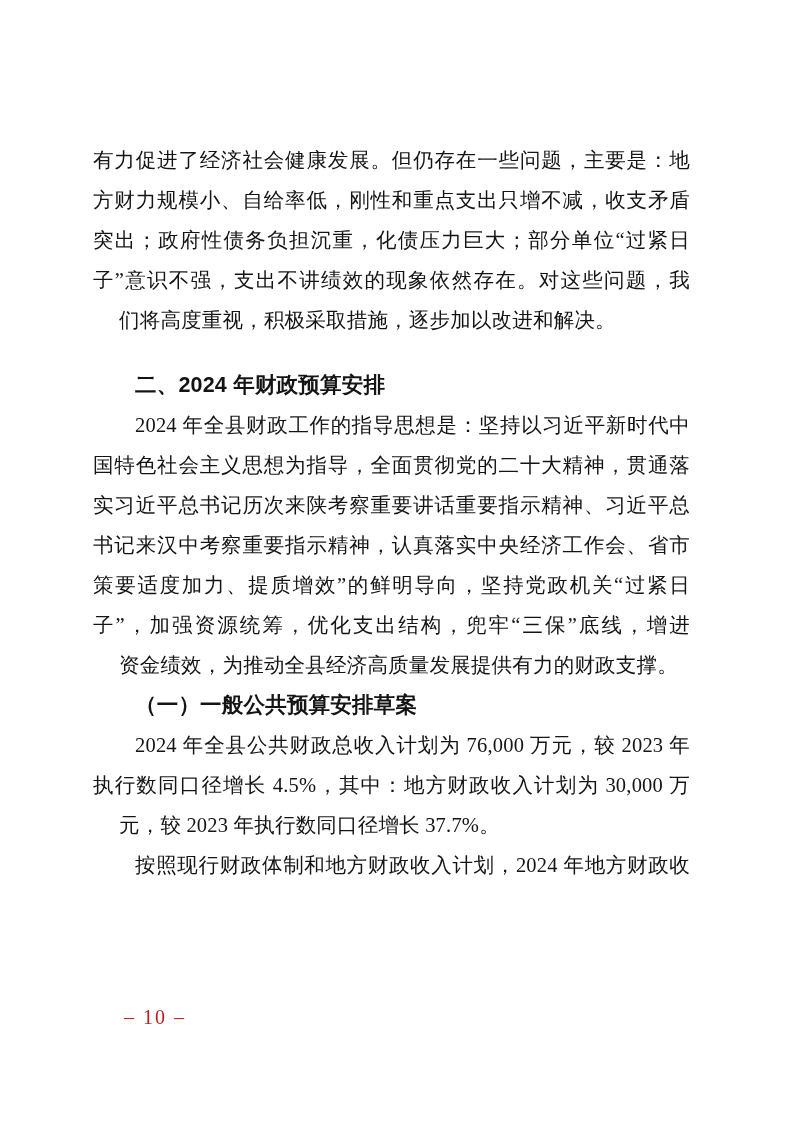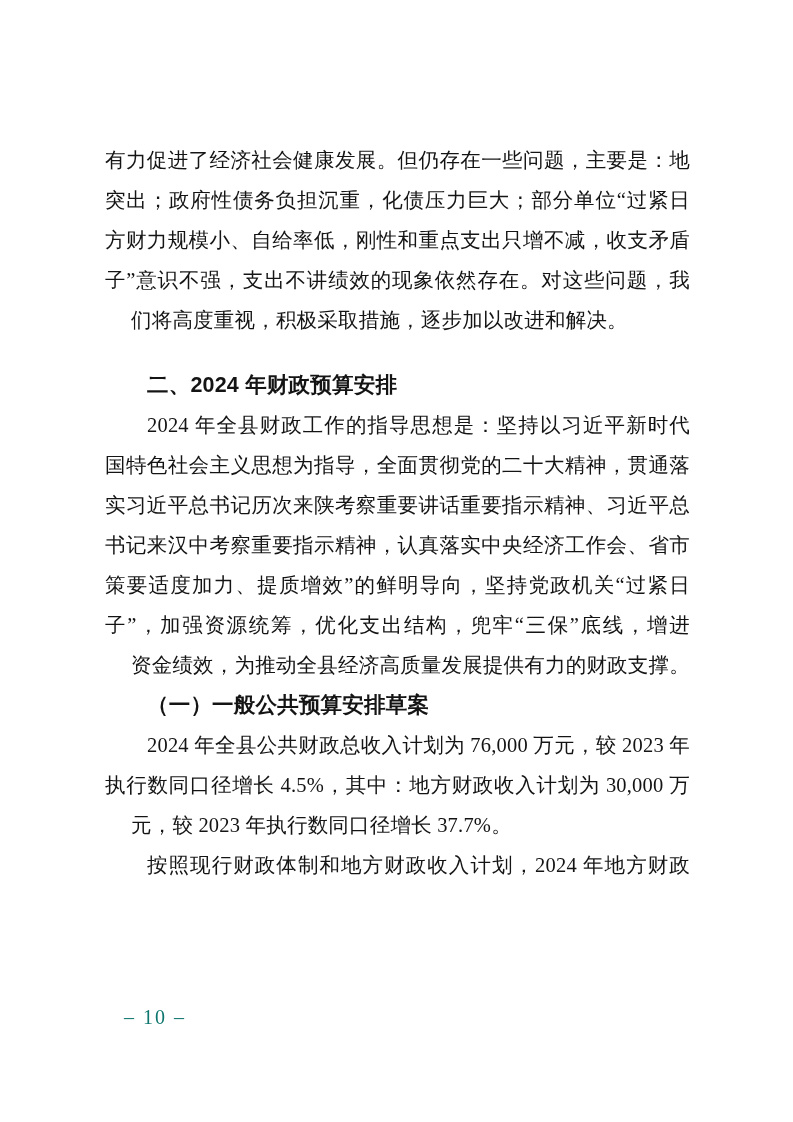--- a/index.html
+++ b/index.html
@@ -15,21 +15,21 @@
     font-family: "Liberation Serif", "DejaVu Serif", serif;
     color: #141414;
   }
   .page {
     position: absolute;
     inset: 0;
     background: #ffffff;
   }
   .text-block {
     position: absolute;
-    left: 105px;
+    left: 93px;
     right: 103px;
     top: 140px;
   }
   .line {
     font-size: 20.5px;
     line-height: 40px;
     height: 40px;
     overflow: hidden;
     text-align: justify;
     text-align-last: justify;
@@ -56,35 +56,35 @@
     font-size: 21.5px;
     text-align: center;
     text-align-last: left;
   }
   .page-footer {
     position: absolute;
     left: 124px;
     top: 1004px;
     font-size: 20px;
     line-height: 26px;
-    color: #0f766e;
+    color: #b91c1c;
     letter-spacing: 2px;
   }
 </style>
 </head>
 <body>
 
 <div class="page">
 
   <div class="text-block">
 
     <div>
       <div class="line">有力促进了经济社会健康发展。但仍存在一些问题，主要是：地</div>
+      <div class="line">方财力规模小、自给率低，刚性和重点支出只增不减，收支矛盾</div>
       <div class="line">突出；政府性债务负担沉重，化债压力巨大；部分单位“过紧日</div>
-      <div class="line">方财力规模小、自给率低，刚性和重点支出只增不减，收支矛盾</div>
       <div class="line">子”意识不强，支出不讲绩效的现象依然存在。对这些问题，我</div>
       <div class="line last">们将高度重视，积极采取措施，逐步加以改进和解决。</div>
     </div>
 
     <div class="line h1 indent">二、2024 年财政预算安排</div>
 
     <div>
       <div class="line indent">2024 年全县财政工作的指导思想是：坚持以习近平新时代中</div>
       <div class="line">国特色社会主义思想为指导，全面贯彻党的二十大精神，贯通落</div>
       <div class="line">实习近平总书记历次来陕考察重要讲话重要指示精神、习近平总</div>

